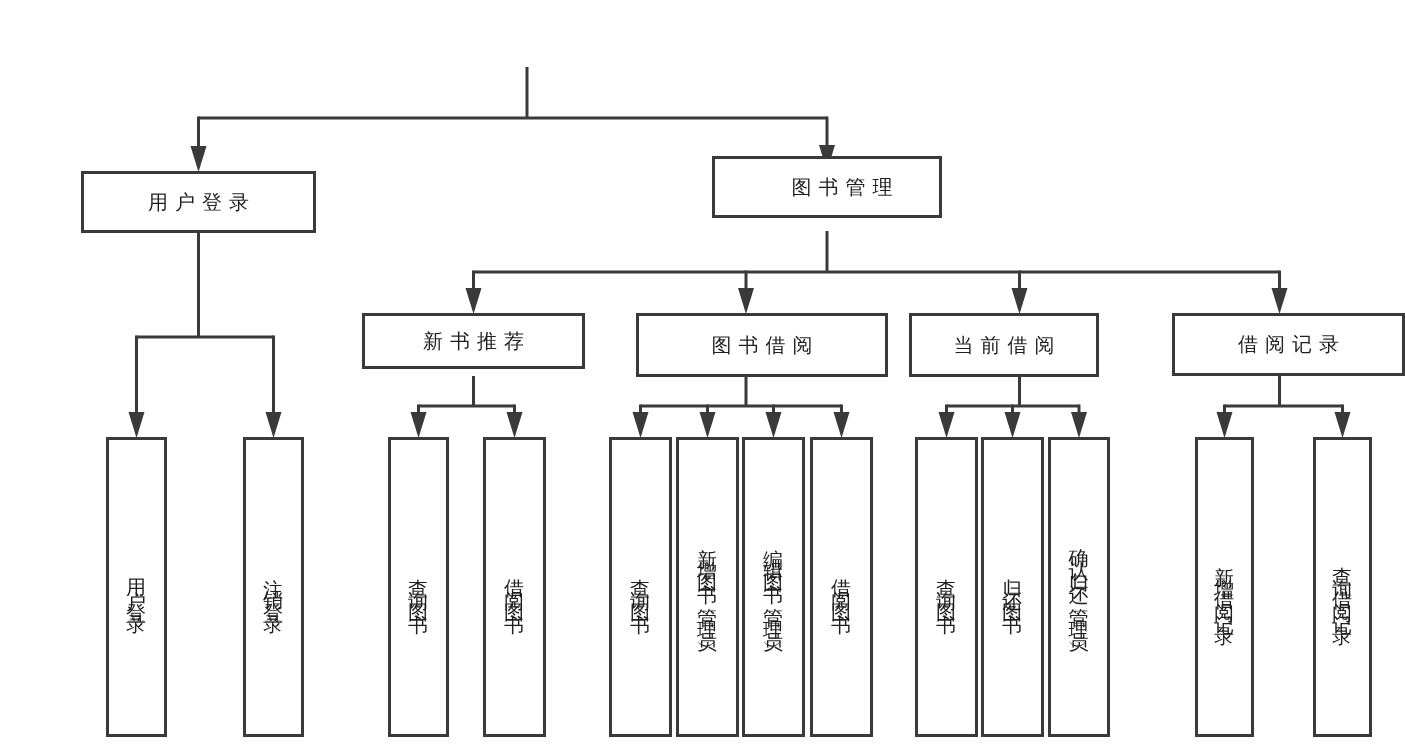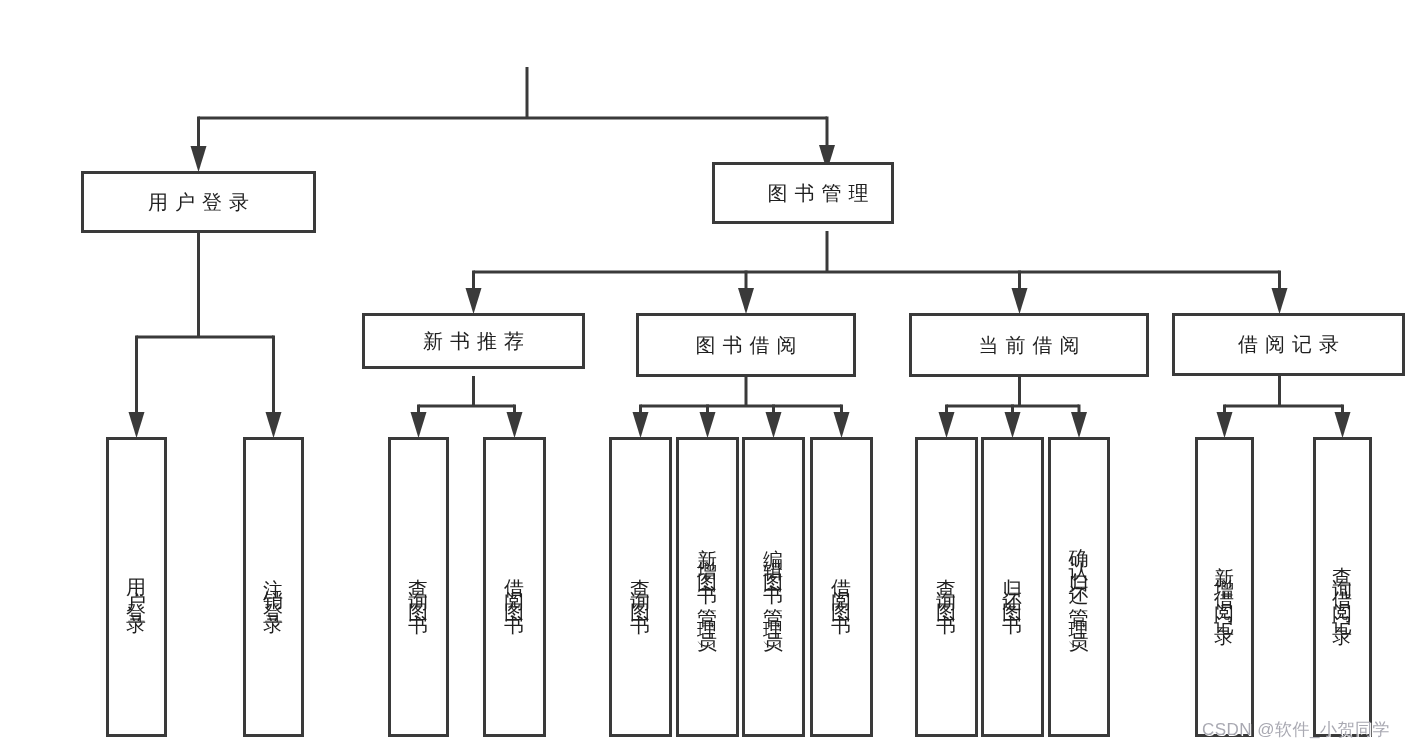--- a/index.html
+++ b/index.html
@@ -81,34 +81,33 @@
       </g>
       <g>
         <path d="M1279.5 375 V406" fill="none" stroke="#3a3a3a" stroke-width="3"></path>
         <path d="M1224.5 406 H1342.5" fill="none" stroke="#3a3a3a" stroke-width="3"></path>
         <path d="M1224.5 404.5 V416" fill="none" stroke="#3a3a3a" stroke-width="3"></path>
         <polygon points="1216.5,412 1232.5,412 1224.5,438" fill="#3a3a3a"></polygon>
         <path d="M1342.5 404.5 V416" fill="none" stroke="#3a3a3a" stroke-width="3"></path>
         <polygon points="1334.5,412 1350.5,412 1342.5,438" fill="#3a3a3a"></polygon>
       </g>
     </svg>
-  <div id="watermark" style="right: 15px; top: 718px; color: rgb(169, 169, 178);">CSDN @软件_小贺同学</div>
     <div class="node h-node" style="left: 81px; top: 171px; width: 235px; height: 62px; border-color: rgb(58, 58, 58);">
       <span class="lbl" style="color: rgb(31, 31, 31);">用户登录</span>
     </div>
-    <div class="node h-node" style="left: 712px; top: 162px; width: 182px; height: 62px; border-color: rgb(58, 58, 58); padding-left: 30px;">
+    <div class="node h-node" style="left: 712px; top: 156px; width: 230px; height: 62px; border-color: rgb(58, 58, 58); padding-left: 30px;">
       <span class="lbl" style="color: rgb(31, 31, 31);">图书管理</span>
     </div>
     <div class="node h-node" style="left: 362px; top: 313px; width: 223px; height: 56px; border-color: rgb(58, 58, 58);">
       <span class="lbl" style="color: rgb(31, 31, 31);">新书推荐</span>
     </div>
-    <div class="node h-node" style="left: 636px; top: 313px; width: 220px; height: 64px; border-color: rgb(58, 58, 58);">
+    <div class="node h-node" style="left: 636px; top: 313px; width: 252px; height: 64px; border-color: rgb(58, 58, 58);">
       <span class="lbl" style="color: rgb(31, 31, 31);">图书借阅</span>
     </div>
-    <div class="node h-node" style="left: 909px; top: 313px; width: 240px; height: 64px; border-color: rgb(58, 58, 58);">
+    <div class="node h-node" style="left: 909px; top: 313px; width: 190px; height: 64px; border-color: rgb(58, 58, 58);">
       <span class="lbl" style="color: rgb(31, 31, 31);">当前借阅</span>
     </div>
     <div class="node h-node" style="left: 1172px; top: 313px; width: 233px; height: 63px; border-color: rgb(58, 58, 58);">
       <span class="lbl" style="color: rgb(31, 31, 31);">借阅记录</span>
     </div>
     <div class="node v-node" style="left: 106px; top: 437px; width: 61px; height: 300px; border-color: rgb(58, 58, 58);">
       <span class="lbl" style="color: rgb(31, 31, 31);">用户登录</span>
     </div>
     <div class="node v-node" style="left: 243px; top: 437px; width: 61px; height: 300px; border-color: rgb(58, 58, 58);">
       <span class="lbl" style="color: rgb(31, 31, 31);">注销登录</span>

